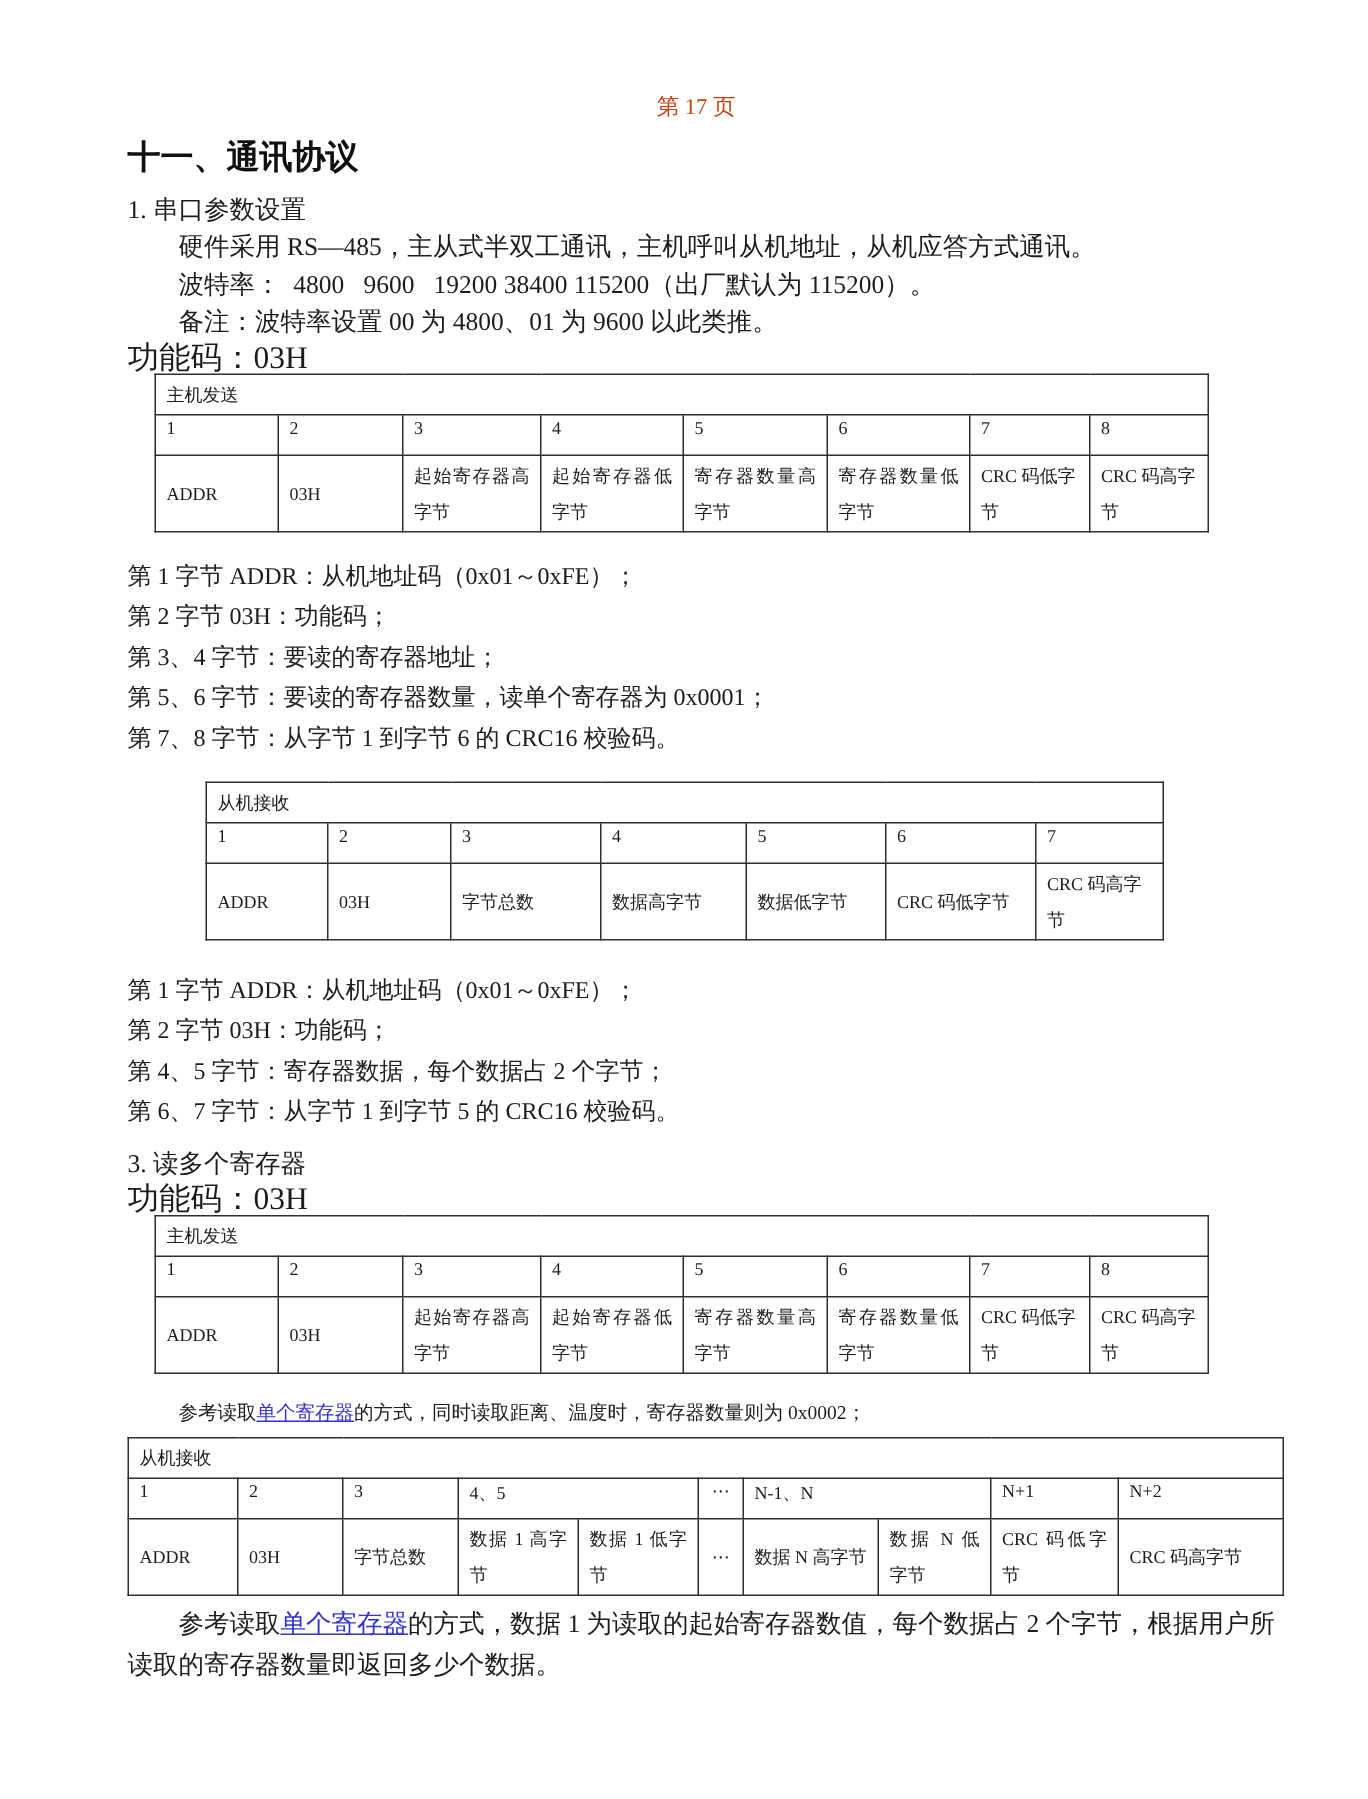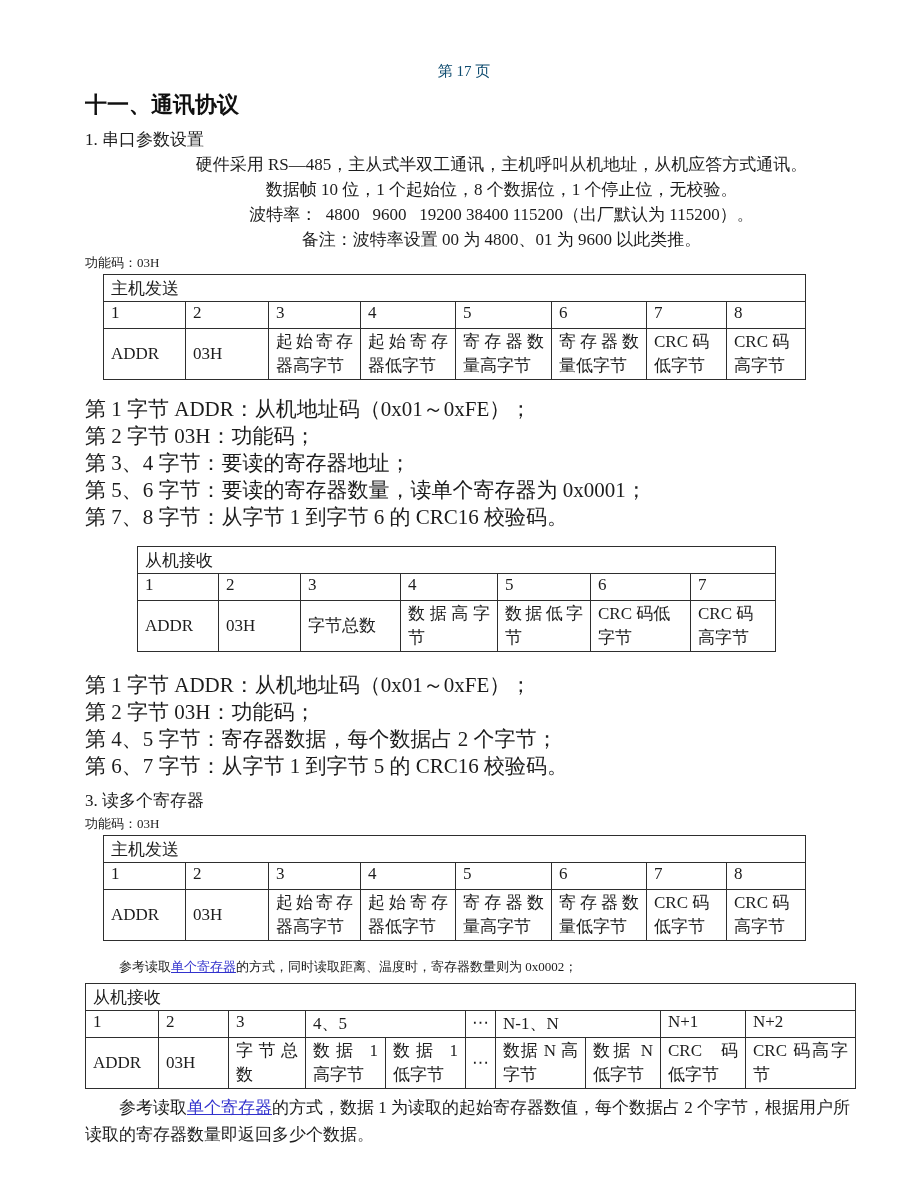--- a/index.html
+++ b/index.html
@@ -1,33 +1,33 @@
 <!DOCTYPE html>
 <html style="--link-color: #3232CD;"><head>
 <meta charset="utf-8">
 <style>
   html,body{margin:0;padding:0;background:#ffffff;}
   .page{
     width:912px;height:1199px;background:#ffffff;color:#1c1c1c;
     font-family:"Liberation Serif","DejaVu Serif",serif;
     position:relative;overflow:hidden;box-sizing:border-box;
   }
-  .page-num{padding-top:62px;text-align:center;font-size:15px;color:#0c4a6e;padding-left:16px;}
+  .page-num{padding-top:62px;text-align:center;font-size:15px;color:#c2410c;padding-left:16px;}
   .content{padding-left:85px;padding-right:48px;}
   .doc-title{font-size:22px;font-weight:bold;color:#101010;margin:10px 0 0 0;line-height:28px;}
   .sec-heading{font-size:17px;line-height:25px;margin-top:8px;white-space:pre-wrap;}
   .sec-heading.mt{}
-  .func-line{font-size:13px;line-height:22px;white-space:pre-wrap;}
-  .para{font-size:17px;line-height:25px;margin-left:54px;white-space:pre-wrap;text-align:center;}
+  .func-line{font-size:21px;line-height:22px;white-space:pre-wrap;}
+  .para{font-size:17px;line-height:25px;margin-left:34px;white-space:pre-wrap;}
   .notes{margin-top:16px;}
   .notes.n2{margin-top:20px;}
-  .note{font-size:21px;line-height:27px;white-space:pre-wrap;}
+  .note{font-size:16px;line-height:27px;white-space:pre-wrap;}
   .refpara{font-size:13px;line-height:27px;margin-top:12px;text-indent:34px;white-space:pre-wrap;}
   .closing{font-size:17px;line-height:27px;margin-top:5px;text-indent:34px;white-space:pre-wrap;}
-  table.tbl{border-collapse:collapse;table-layout:fixed;font-size:17px;color:#1c1c1c;}
+  table.tbl{border-collapse:collapse;table-layout:fixed;font-size:12px;color:#1c1c1c;}
   table.t8{margin-left:18px;width:702px;}
   table.t7{margin-left:52px;width:638px;margin-top:15px;}
   table.t10{margin-left:0;width:770px;margin-top:3px;}
   .tbl td{border:1.5px solid #2e2e2e;padding:1px 7px;vertical-align:middle;overflow:hidden;}
   .tbl tr.cap td{height:24px;vertical-align:middle;}
   .tbl tr.num td{height:24px;vertical-align:top;}
   .tbl tr.val td{height:46px;line-height:24px;}
   .tbl td.dots{padding:1px 3px;text-align:center;}
   .tbl td.j{text-align:justify;}
   a.doclink{color:var(--link-color,#3232CD);text-decoration:underline;cursor:pointer;}
@@ -36,21 +36,20 @@
 <body>
 
 <div class="page">
   <div class="page-num">第 17 页</div>
   <div class="content">
 
     <h1 class="doc-title">十一、通讯协议</h1>
 
     <div class="sec-heading">1. 串口参数设置</div>
     <div class="para">硬件采用 RS—485，主从式半双工通讯，主机呼叫从机地址，从机应答方式通讯。</div>
-    <div class="para">数据帧 10 位，1 个起始位，8 个数据位，1 个停止位，无校验。</div>
     <div class="para">波特率：  4800   9600   19200 38400 115200（出厂默认为 115200）。</div>
     <div class="para">备注：波特率设置 00 为 4800、01 为 9600 以此类推。</div>
 
     <div class="func-line">功能码：03H</div>
 
     <table class="tbl t8">
       <colgroup>
           <col style="width:82px">
           <col style="width:83px">
           <col style="width:92px">

